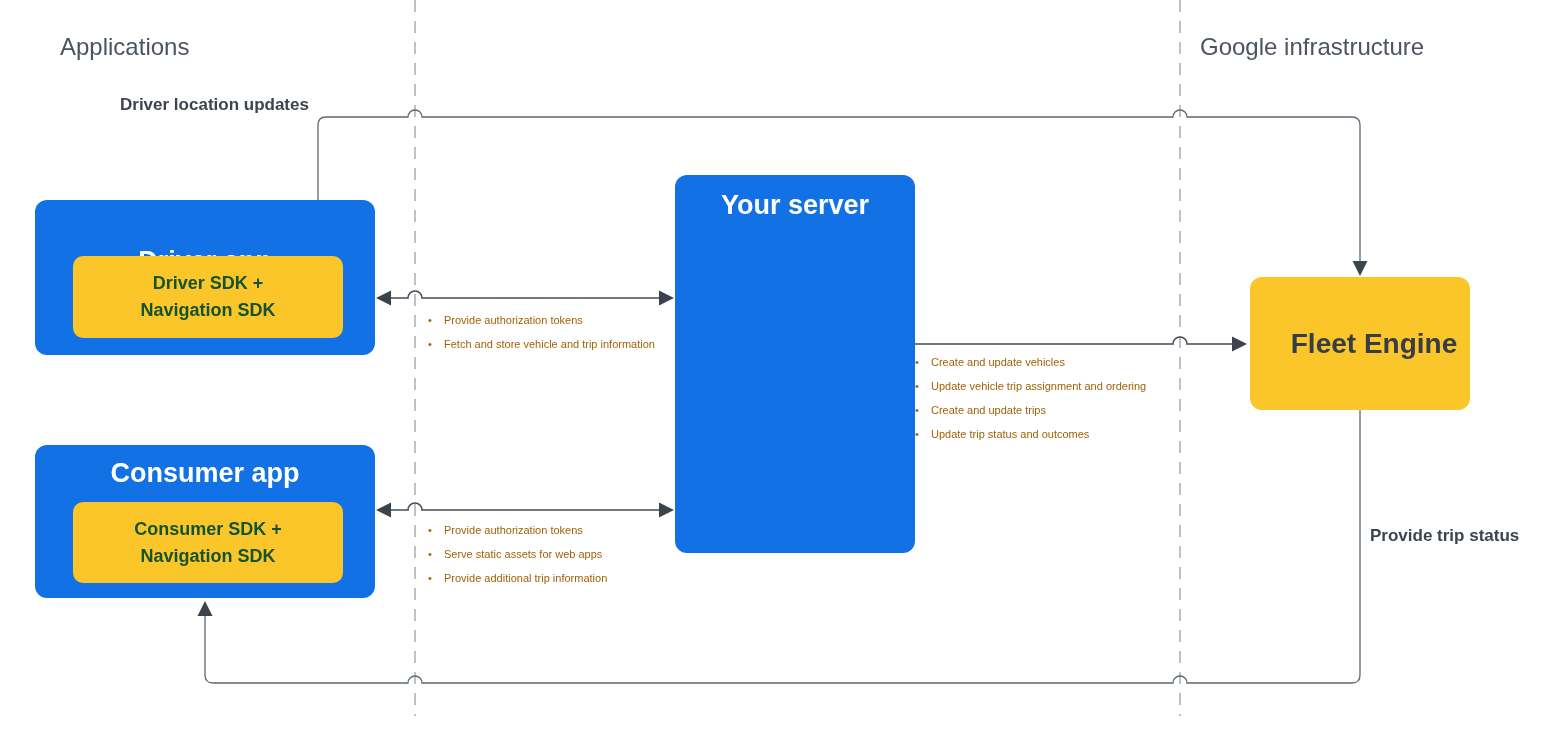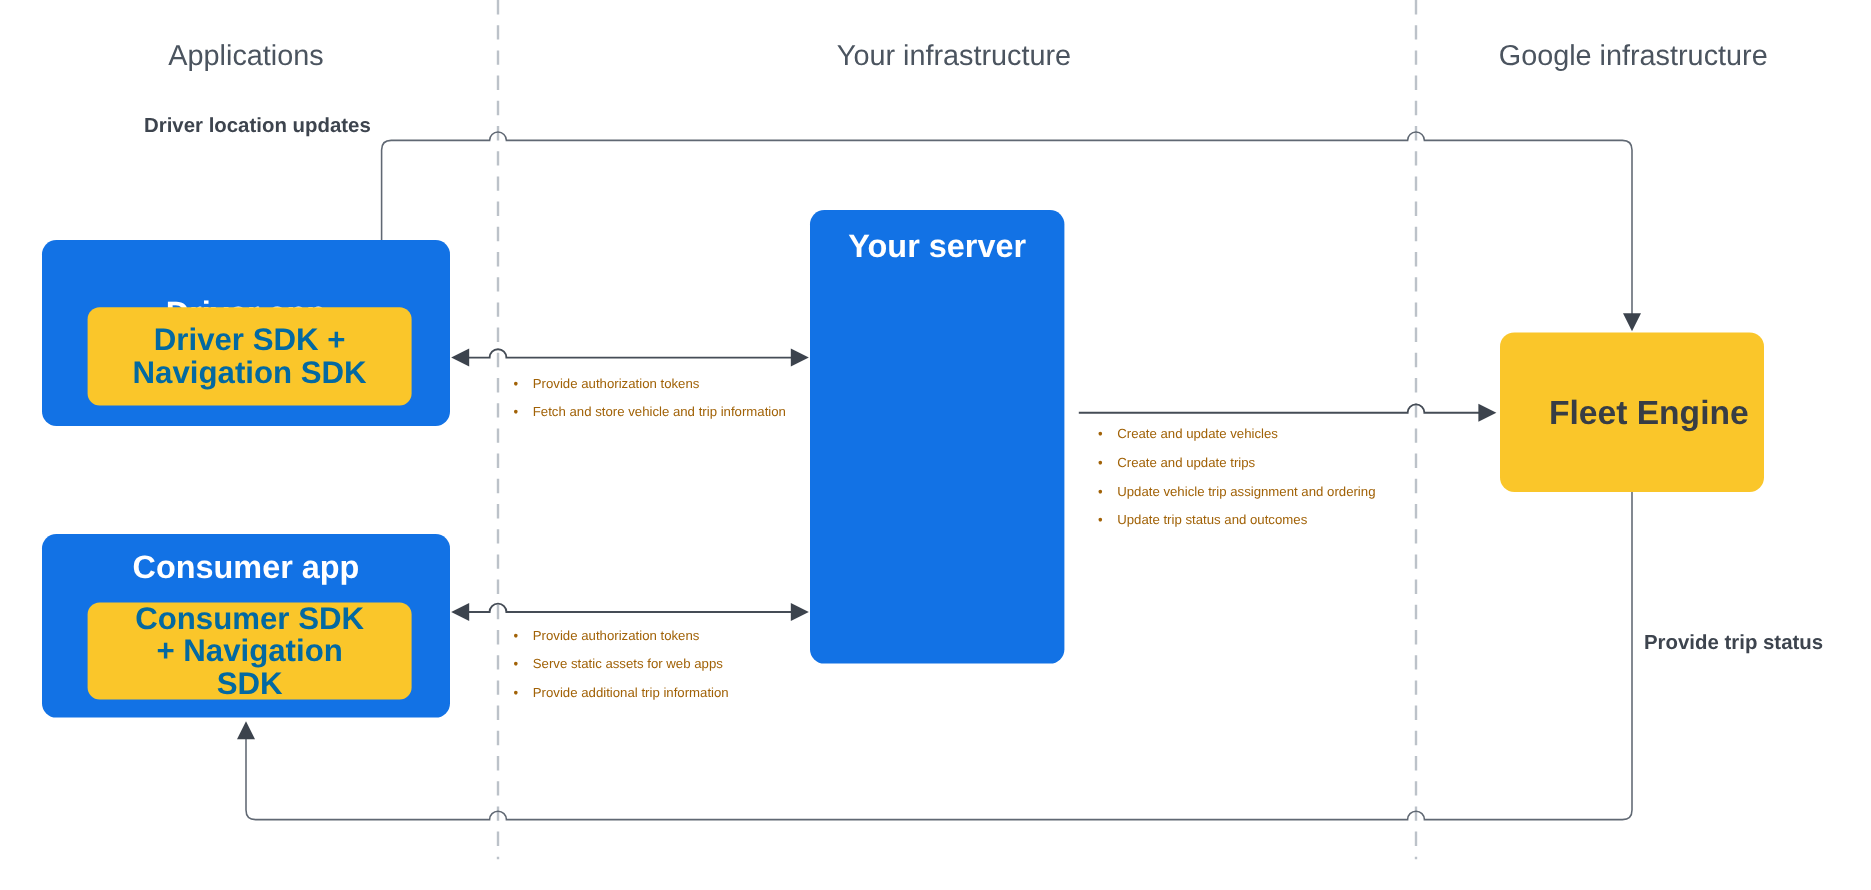--- a/index.html
+++ b/index.html
@@ -16,21 +16,21 @@
     position: absolute;
     left: 0; top: 0;
     width: 1559px; height: 742px;
     pointer-events: none;
   }
   .lane-header {
     position: absolute;
     font-size: 24px;
     font-weight: 400;
     color: #4b545f;
-    text-align: center;
+    text-align: left;
   }
   .edge-label {
     position: absolute;
     font-size: 17px;
     font-weight: 700;
     color: #3d444e;
     white-space: nowrap;
   }
   .node-blue {
     position: absolute;
@@ -46,24 +46,24 @@
   .sdk-box {
     position: absolute;
     background: #fac62a;
     border-radius: 10px;
     display: flex;
     align-items: center;
     justify-content: center;
     text-align: center;
   }
   .sdk-label {
-    font-size: 26px;
+    font-size: 18px;
     font-weight: 700;
     line-height: 27px;
-    color: #0369a1;
+    color: #14532d;
     width: 196px;
   }
   .node-yellow {
     position: absolute;
     background: #fac62a;
     border-radius: 12px;
     display: flex;
     align-items: center;
     justify-content: center;
     padding-left: 28px;
@@ -118,56 +118,55 @@
     <polygon points="674,510 659,502.5 659,517.5" fill="#3c434d"></polygon>
 
     <path d="M 899 344 L 1173 344 A 7 7 0 0 1 1187 344 L 1233 344" stroke="#454c56" stroke-width="1.6" fill="none"></path>
     <polygon points="1247,344 1232,336.5 1232,351.5" fill="#3c434d"></polygon>
 
     <path d="M 1360 410 L 1360 675 Q 1360 683 1352 683 L 1187 683 A 7 7 0 0 0 1173 683 L 422 683 A 7 7 0 0 0 408 683 L 213 683 Q 205 683 205 675 L 205 615" stroke="#606873" stroke-width="1.3" fill="none"></path>
     <polygon points="205,601 197.5,616 212.5,616" fill="#3c434d"></polygon>
   </svg>
 
   <div class="lane-header" style="left:60px; top:33px; width:290px;">Applications</div>
-  <div class="lane-header" style="left:645px; top:33px; width:300px;">Your infrastructure</div>
   <div class="lane-header" style="left:1200px; top:33px; width:322px;">Google infrastructure</div>
 
   <div class="edge-label" style="left:120px; top:95px;">Driver location updates</div>
   <div class="edge-label" style="left:1370px; top:526px;">Provide trip status</div>
 
   <div class="node-blue" style="left:35px; top:200px; width:340px; height:155px;">
     <div class="node-title" style="padding-top:13px;margin-top:33px;">Driver app</div>
   </div>
   <div class="sdk-box" style="left:73px; top:256px; width:270px; height:82px;">
     <div class="sdk-label">Driver SDK + Navigation SDK</div>
   </div>
 
   <div class="node-blue" style="left:35px; top:445px; width:340px; height:153px;">
     <div class="node-title" style="padding-top:13px;">Consumer app</div>
   </div>
   <div class="sdk-box" style="left:73px; top:502px; width:270px; height:81px;">
     <div class="sdk-label">Consumer SDK + Navigation SDK</div>
   </div>
 
-  <div class="node-blue" style="left:675px; top:175px; width:212px; height:378px;">
+  <div class="node-blue" style="left:675px; top:175px; width:240px; height:378px;">
     <div class="node-title" style="padding-top:15px;">Your server</div>
   </div>
 
   <div class="node-yellow" style="left:1250px; top:277px; width:220px; height:133px;">
     <div class="node-title-dark">Fleet Engine</div>
   </div>
 
   <ul class="bullets bullets-driver">
       <li>Provide authorization tokens</li>
       <li>Fetch and store vehicle and trip information</li>
     </ul>
   <ul class="bullets bullets-fleet">
       <li>Create and update vehicles</li>
+      <li>Update vehicle trip assignment and ordering</li>
       <li>Create and update trips</li>
-      <li>Update vehicle trip assignment and ordering</li>
       <li>Update trip status and outcomes</li>
     </ul>
   <ul class="bullets bullets-consumer">
       <li>Provide authorization tokens</li>
       <li>Serve static assets for web apps</li>
       <li>Provide additional trip information</li>
     </ul>
 
 </div>
 

